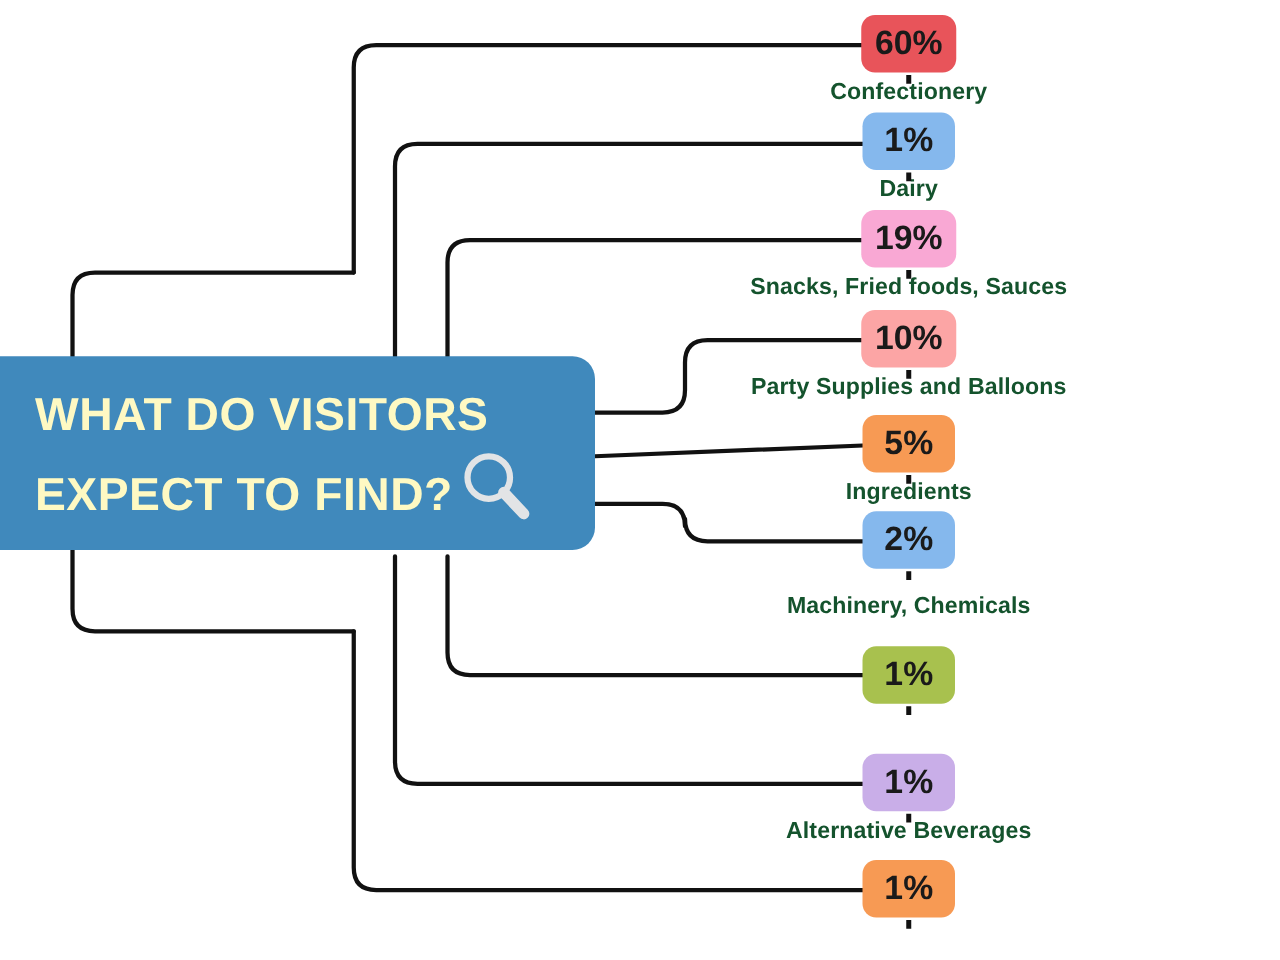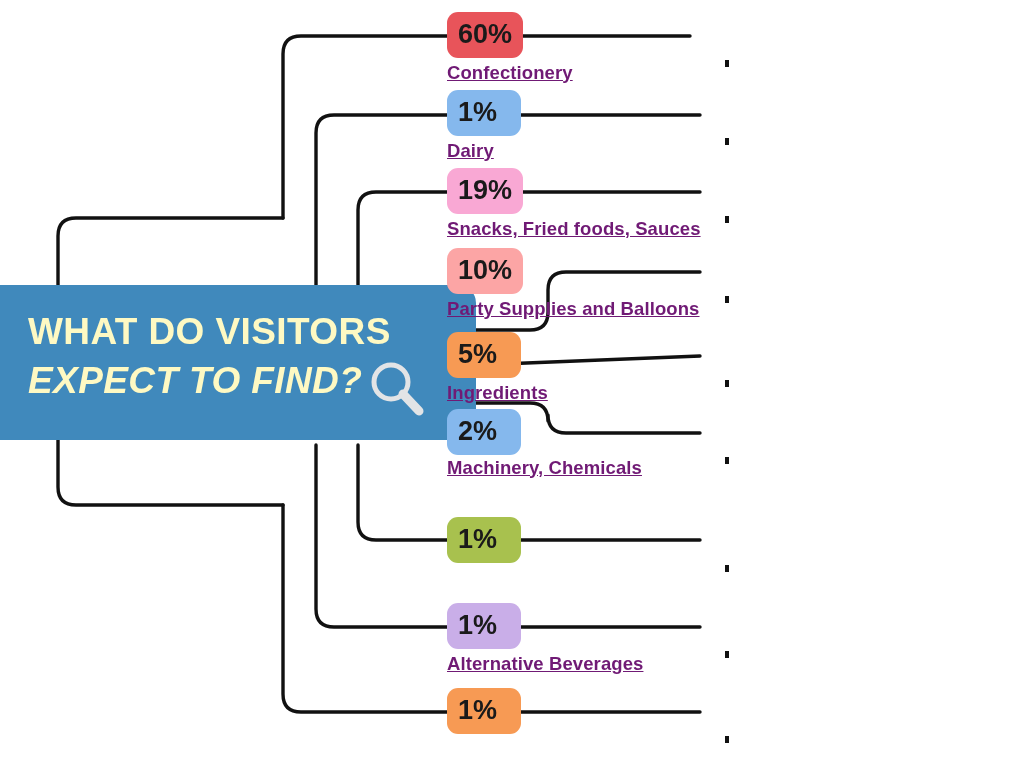--- a/index.html
+++ b/index.html
@@ -50,36 +50,36 @@
   }
   .title-line {
     color: #fef9c3;
     font-size: 37px;
     font-weight: bold;
     line-height: 1.33;
     letter-spacing: 0.4px;
   }
   .title-row2 {
     display: flex;
-    align-items: flex-start;
+    align-items: flex-end;
     gap: 4px;
-    font-style: italic;
   }
   .magnifier {
     display: inline-block;
     width: 62px;
     height: 62px;
     margin-top: 2px;
     flex: 0 0 auto;
   }
   
   .node {
     position: absolute;
     z-index: 4;
     width: 560px;
+    text-align: center;
   }
   .badge {
     display: inline-block;
     min-width: 52px;
     padding: 5px 11px 6px 11px;
     border-radius: 11px;
     font-size: 27px;
     font-weight: bold;
     color: #1a1a1a;
     line-height: 1.28;
@@ -92,24 +92,23 @@
     bottom: -5px;
     width: 4px;
     height: 7px;
     background: #111111;
     z-index: 2;
   }
   .node-label {
     margin-top: 2px;
     font-size: 18.5px;
     font-weight: bold;
-    color: #701a75;
+    color: #14532d;
     line-height: 1.45;
     letter-spacing: 0.1px;
-    text-decoration: underline;
   }
 </style>
 </head>
 <body>
 
 <div id="stage">
 
   <svg id="connectors" viewBox="0 0 1024 768">
 
     <path d="M 283 218 L 76 218 Q 58 218 58 236 L 58 487 Q 58 505 76 505 L 283 505"></path>
@@ -168,21 +167,21 @@
 
   <div class="node" style="left:447px; top:332px;">
     <span class="badge" style="background:#F79A54;">5%</span>
     <span class="tick" style="left:50%; bottom:auto; top:48px;"></span>
     <div class="node-label">Ingredients</div>
   </div>
 
   <div class="node" style="left:447px; top:409px;">
     <span class="badge" style="background:#85B8ED;">2%</span>
     <span class="tick" style="left:50%; bottom:auto; top:48px;"></span>
-    <div class="node-label" style="margin-top:0;">Machinery, Chemicals</div>
+    <div class="node-label" style="margin-top:16px;">Machinery, Chemicals</div>
   </div>
 
   <div class="node" style="left:447px; top:517px;">
     <span class="badge" style="background:#A8C14E;">1%</span>
     <span class="tick" style="left:50%; bottom:auto; top:48px;"></span>
   </div>
 
   <div class="node" style="left:447px; top:603px;">
     <span class="badge" style="background:#C9AEE8;">1%</span>
     <span class="tick" style="left:50%; bottom:auto; top:48px;"></span>

